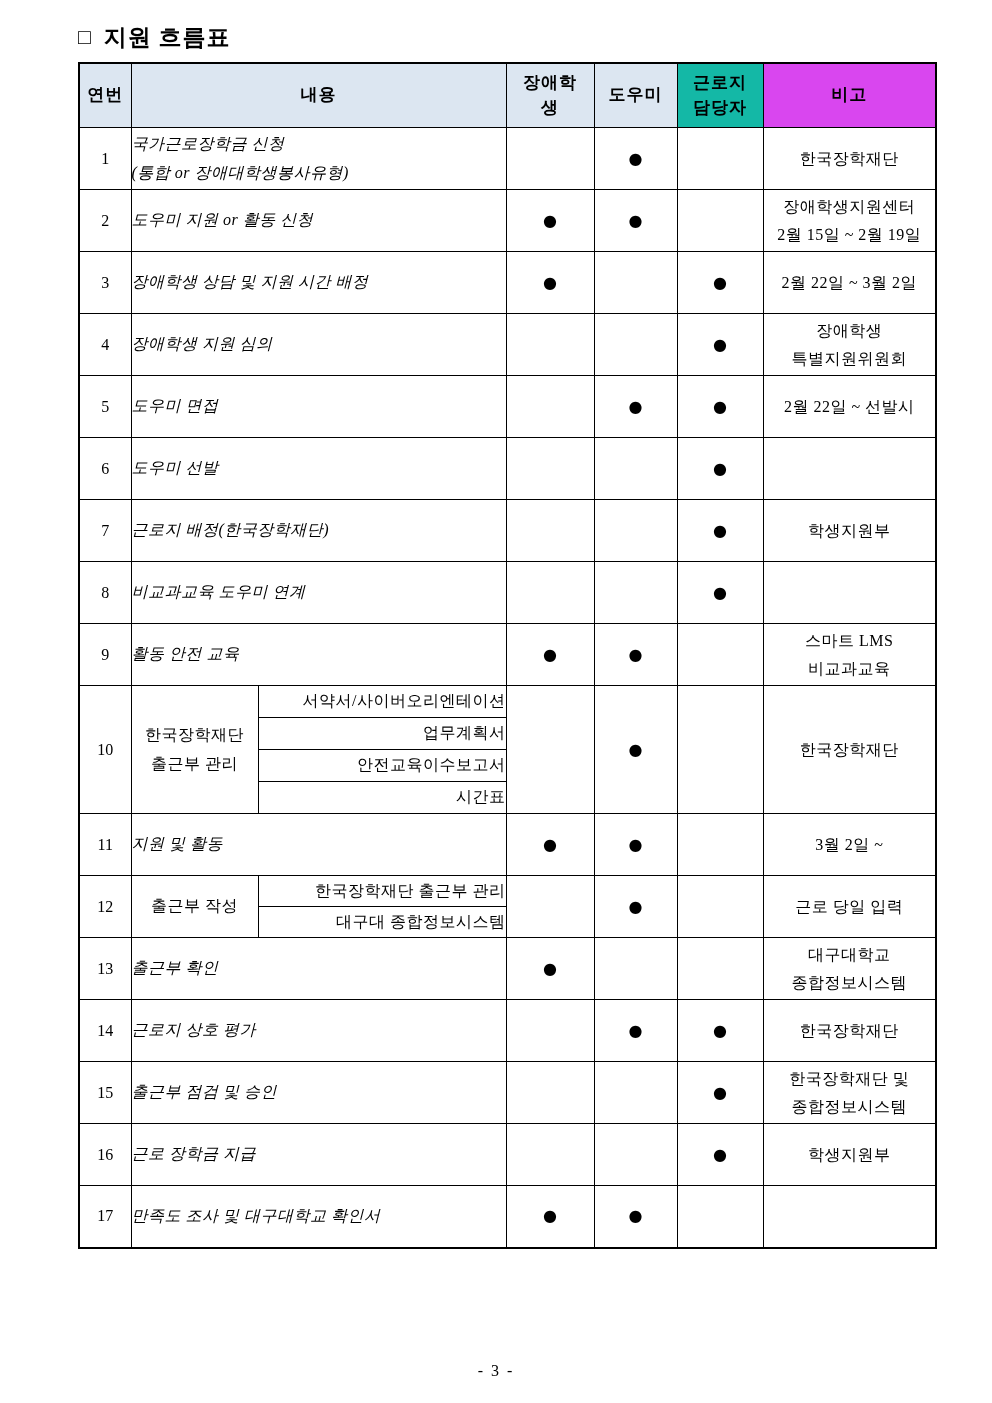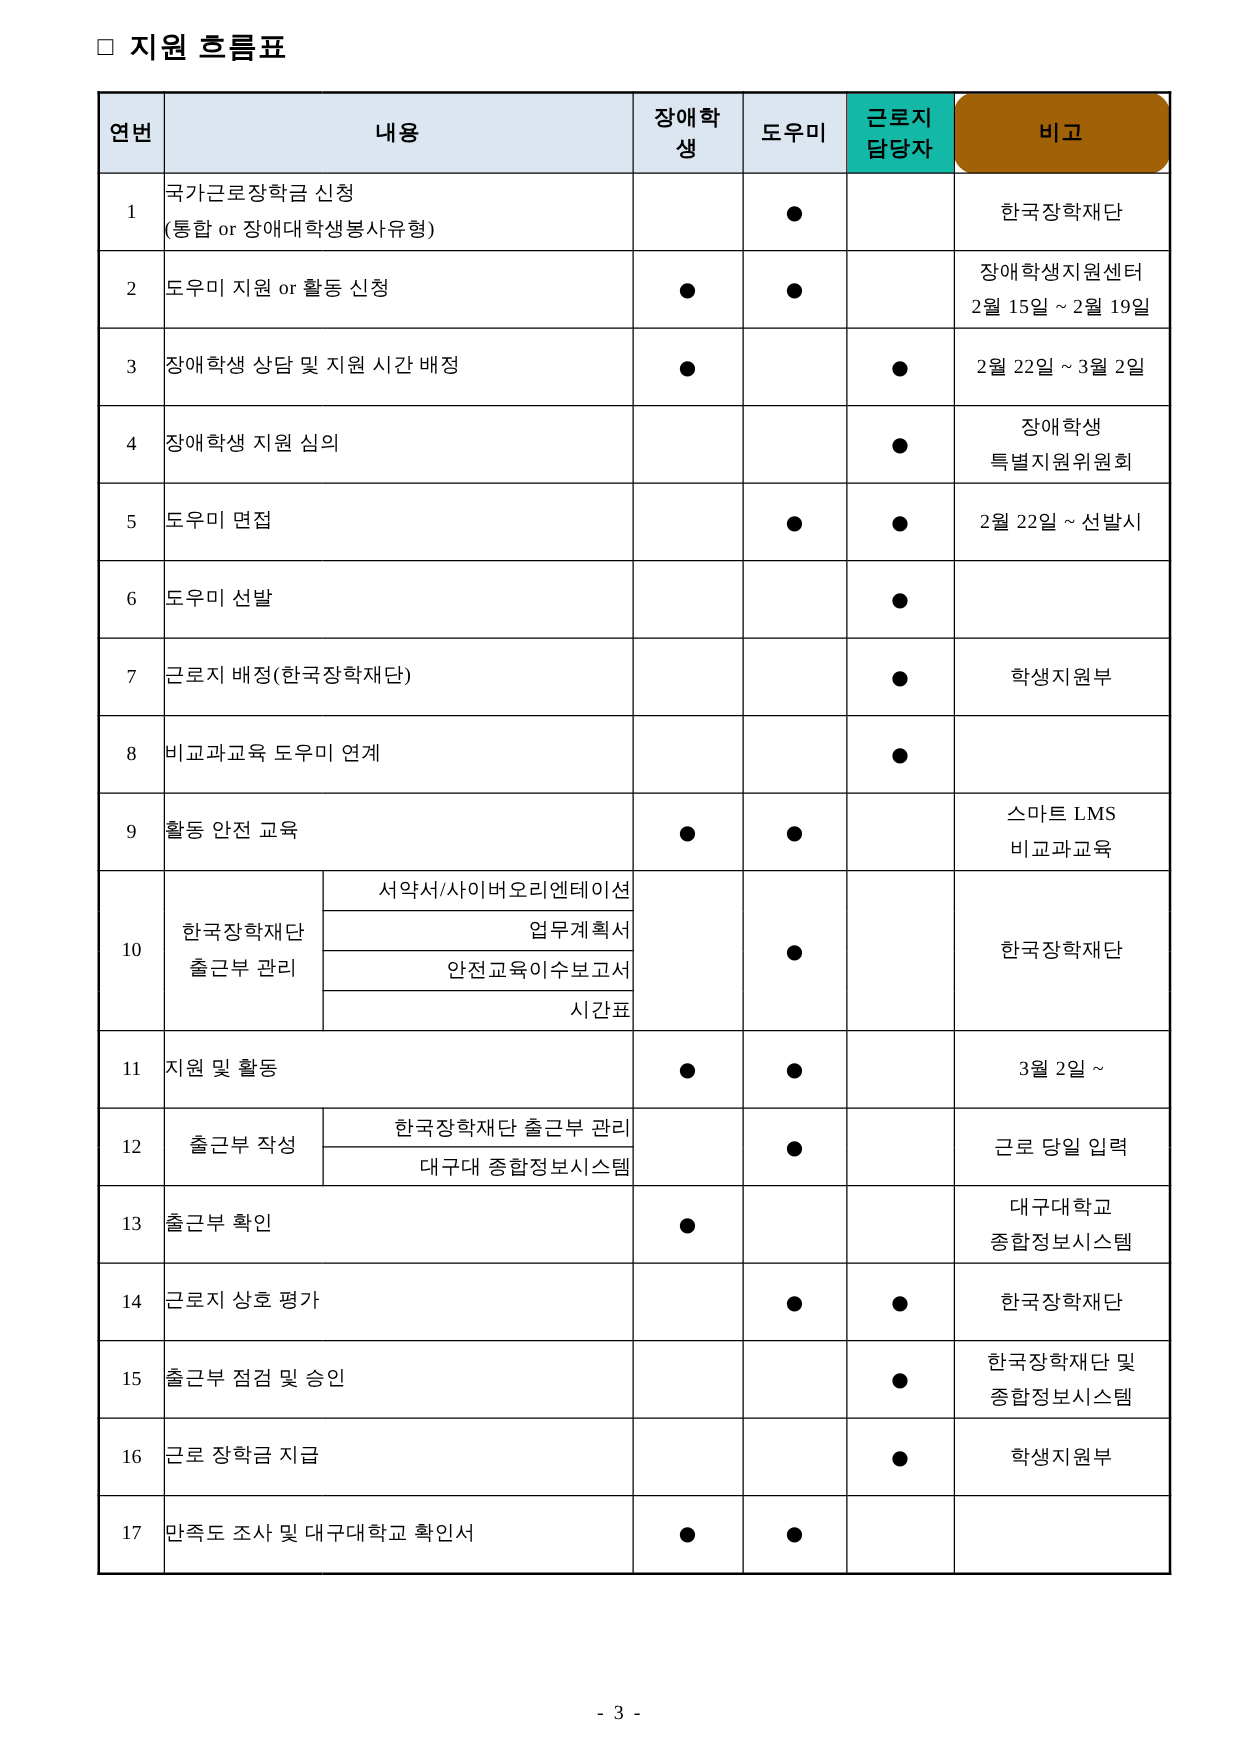--- a/index.html
+++ b/index.html
@@ -24,21 +24,21 @@
     gap: 12px;
   }
   .title .box-glyph {
     font-size: 21px;
     font-weight: normal;
     line-height: 1;
   }
   table.flow {
     position: absolute;
     left: 78px;
-    top: 73px;
+    top: 62px;
     width: 857px;
     border-collapse: collapse;
     table-layout: fixed;
     border: 2px solid #000;
   }
   table.flow th, table.flow td {
     border: 1px solid #000;
     vertical-align: middle;
     font-size: 16px;
     padding: 0;
@@ -56,20 +56,21 @@
   tr.row  { height: 62px; }
   tr.sub4 { height: 32px; }
   tr.sub2 { height: 31px; }
   td.num  { text-align: center; font-size: 16px; }
   td.content {
     text-align: left;
     padding-left: 11px;
     white-space: pre-line;
     line-height: 1.8;
     letter-spacing: 0.5px;
+    font-style: italic;
   }
   td.label {
     text-align: center;
     white-space: pre-line;
     line-height: 1.8;
     letter-spacing: 0.5px;
   }
   td.subitem {
     text-align: right;
     padding-left: 7px;
@@ -121,21 +122,21 @@
     </colgroup>
     <thead>
         <tr>
           <th style="background: rgb(220, 230, 241);">연번</th>
           <th colspan="2" style="background: rgb(220, 230, 241); margin-left: 18px;">내용</th>
           <th style="background: rgb(220, 230, 241); margin-top: 21px;">장애학
 생</th>
           <th style="background: rgb(220, 230, 241);">도우미</th>
           <th style="background: #14b8a6;">근로지
 담당자</th>
-          <th style="background: #a16207; border-radius: 17px;">비고</th>
+          <th style="background: #d946ef;">비고</th>
         </tr>
       </thead>
     <tbody>
         <tr class="row">
           <td class="num">1</td>
           <td class="content" colspan="2">국가근로장학금 신청
 (통합 or 장애대학생봉사유형)</td>
           <td class="dot"></td>
           <td class="dot">●</td>
           <td class="dot"></td>

